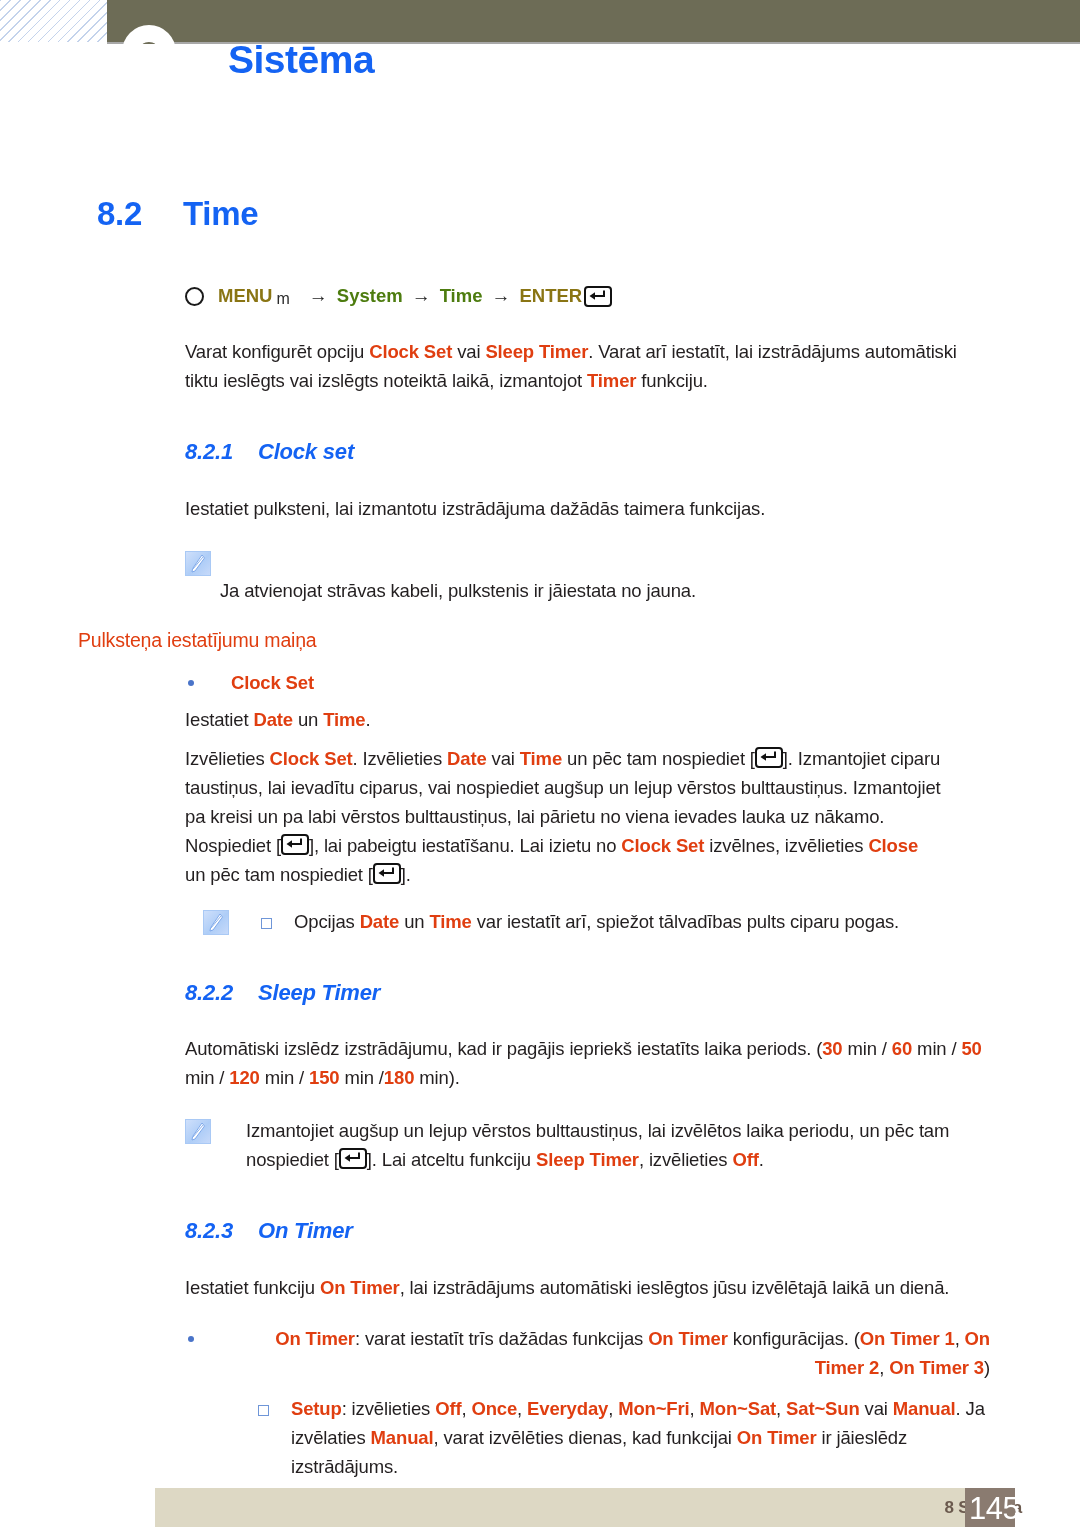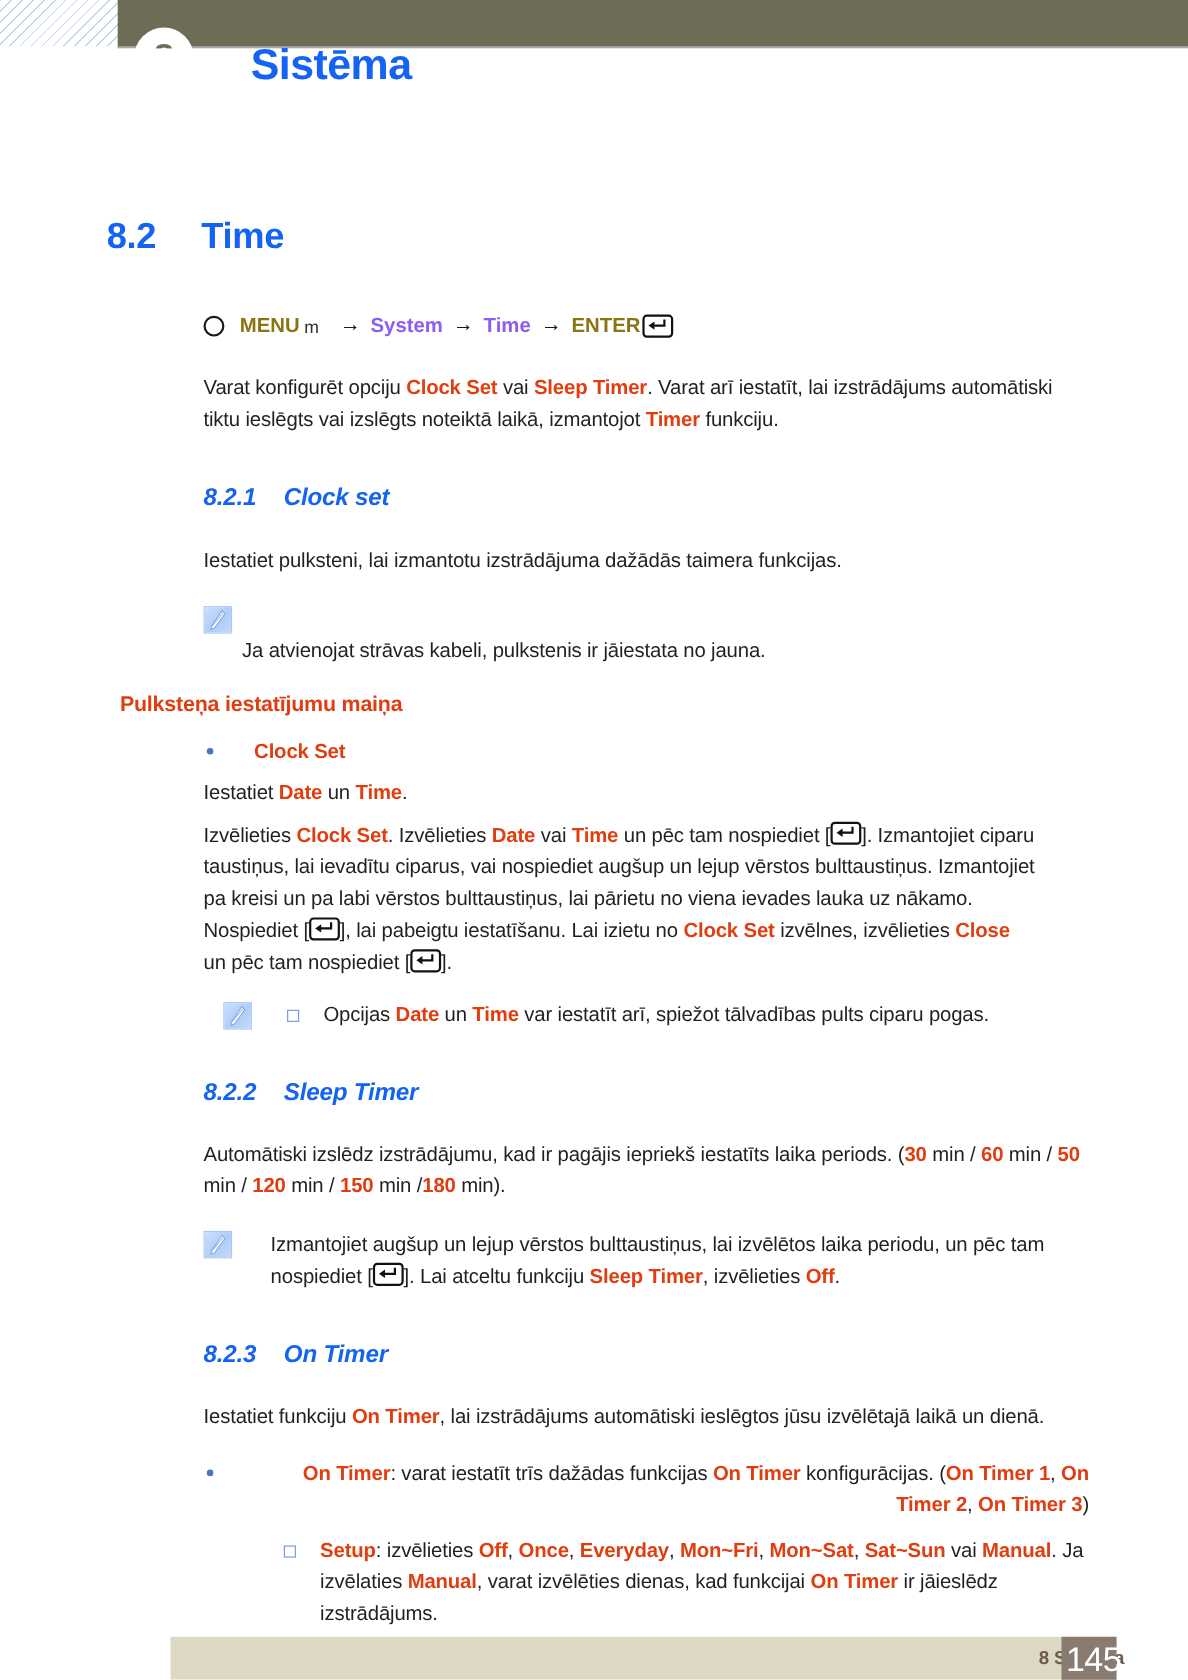--- a/index.html
+++ b/index.html
@@ -92,23 +92,23 @@
     margin: 0 0 0 185px;
     font-size: 22px;
     font-weight: bold;
     color: #1463f3;
     letter-spacing: -0.2px;
     font-style: italic;
   }
   .h3 .num { display: inline-block; width: 73px; }
 
   .h4 {
-    margin: 0 0 0 109px;
+    margin: 0 0 0 78px;
     font-size: 19.5px;
-    font-weight: bold;
+    font-weight: normal;
     color: #e03e10;
     letter-spacing: -0.2px;
   }
 
   
   .menupath {
     margin: 0 0 0 185px;
     font-size: 18.5px;
     font-weight: bold;
     color: #8a7514;
@@ -131,21 +131,21 @@
     margin-right: 10px;
     position: relative;
     top: 3px;
   }
   .menupath .arrow {
     color: #1a1a1a;
     font-weight: normal;
     margin: 0 9px;
     font-size: 19px;
   }
-  .menupath .orange { color: #8b5cf6; }
+  .menupath .orange { color: #4d7c0f; }
 
   
   p.body {
     margin: 0 0 0 185px;
     width: 800px;
     font-size: 18.5px;
     line-height: 29px;
     color: #231f20;
     letter-spacing: -0.15px;
   }
@@ -338,21 +338,21 @@
           <path d="M7 3.2 L1.5 7 L7 10.8 Z" fill="#111"></path>
         </svg></span><span>]. Izmantojiet ciparu taustiņus, lai ievadītu ciparus, vai nospiediet augšup un lejup vērstos bulttaustiņus. Izmantojiet pa kreisi un pa labi vērstos bulttaustiņus, lai pārietu no viena ievades lauka uz nākamo. Nospiediet [</span><span class="enterkey"><svg width="18" height="13" viewBox="0 0 18 13">
           <path d="M16 1.5v5.5H5.5" stroke="#111" stroke-width="2" fill="none"></path>
           <path d="M7 3.2 L1.5 7 L7 10.8 Z" fill="#111"></path>
         </svg></span><span>], lai pabeigtu iestatīšanu. Lai izietu no </span><span class="o">Clock Set</span><span> izvēlnes, izvēlieties </span><span class="o">Close</span><span> un pēc tam nospiediet [</span><span class="enterkey"><svg width="18" height="13" viewBox="0 0 18 13">
           <path d="M16 1.5v5.5H5.5" stroke="#111" stroke-width="2" fill="none"></path>
           <path d="M7 3.2 L1.5 7 L7 10.8 Z" fill="#111"></path>
         </svg></span><span>].</span>
   </p>
 
-  <div class="note" style="margin-top:18px;align-items:flex-end;">
+  <div class="note" style="margin-top:18px;">
     <span class="note-icon" style="margin-left:18px;">
       <span class="sq"></span>
       <svg class="pen" viewBox="0 0 16 19">
           <path d="M12 1 L14.5 4 L5 17 L2 18 L2.6 14.6 Z" fill="#ffffff" stroke="#7fa9ea" stroke-width="1"></path>
           <path d="M3 15 L13 3" stroke="#7fa9ea" stroke-width=".9" fill="none"></path>
         </svg>
     </span>
     <span class="sqbullet" style="margin-left:32px;">
       <span class="sqdot"></span>
       <span class="sqtext">

